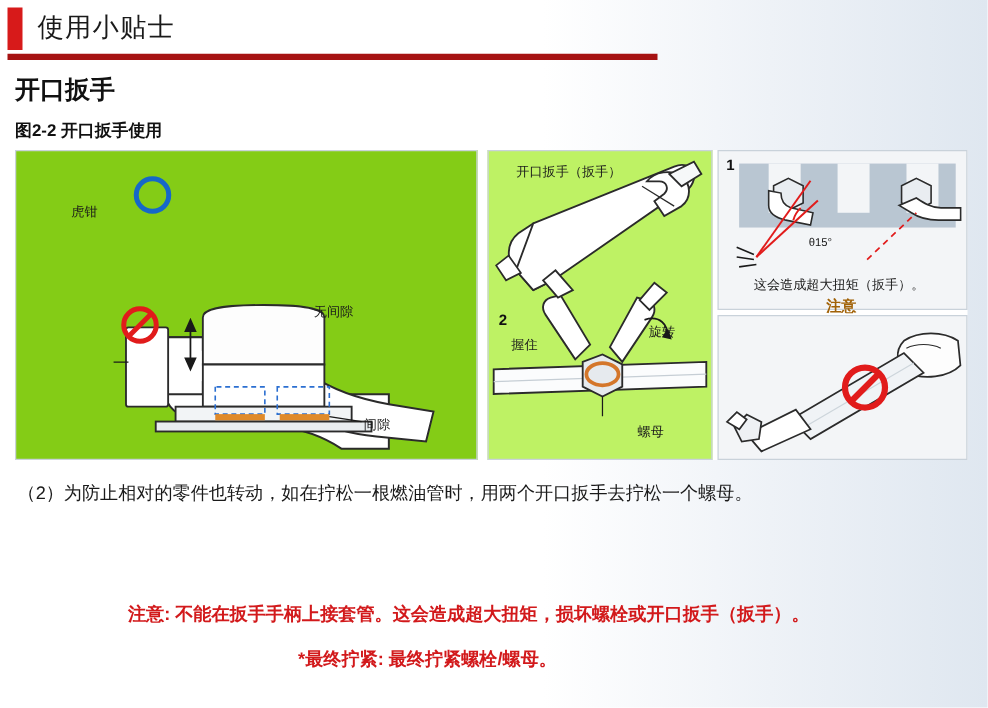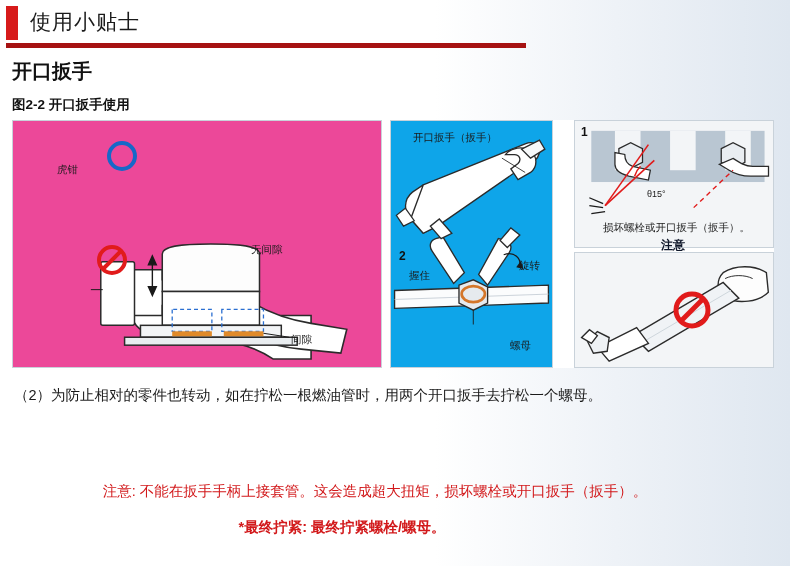--- a/index.html
+++ b/index.html
@@ -73,26 +73,26 @@
   .figure {
     position: absolute;
     left: 12px;
     top: 120px;
     width: 762px;
     height: 248px;
     background: #ffffff;
   }
   .panel {
     position: absolute;
-    background: #ec4899;
+    background: #84cc16;
     border: 1px solid #c9d2da;
     box-sizing: border-box;
   }
   .panel-left   { left: 0px;   top: 0px;  width: 370px; height: 248px; }
-  .panel-mid    { left: 378px; top: 0px;  width: 163px; height: 248px; background:#0ea5e9;}
+  .panel-mid    { left: 378px; top: 0px;  width: 180px; height: 248px; background:#bef264;}
   .panel-rt     { left: 562px; top: 0px;  width: 200px; height: 128px; background:#f3f5f7;}
   .panel-rb     { left: 562px; top: 132px;width: 200px; height: 116px; background:#f3f5f7;}
 
   .svgfull { position:absolute; left:0; top:0; width:100%; height:100%; }
 
   
   .bullets {
     position: absolute;
     left: 14px;
     top: 380px;
@@ -104,41 +104,41 @@
     line-height: 30px;
     white-space: nowrap;
   }
   
   .note-warning {
     position: absolute;
     top: 482px;
     width: 750px;
     text-align: center;
     font-size: 14.5px;
-    font-weight: normal;
+    font-weight: bold;
     color: #d2191b;
   }
   .note-final {
     position: absolute;
     top: 518px;
     width: 684px;
     text-align: center;
     font-size: 14.5px;
     font-weight: bold;
     color: #d2191b;
   }
   
   .lbl {
     position: absolute;
     font-size: 10.5px;
     color: #1a1a1a;
     white-space: nowrap;
   }
   .lbl-b { font-weight: normal; padding-left: 43px; }
-  .lbl-red { color: #0f172a; font-weight: bold; }
+  .lbl-red { color: #a16207; font-weight: bold; }
   .numbox {
     position: absolute;
     font-size: 12px;
     font-weight: bold;
     color: #111;
   }
 </style>
 </head>
 <body>
 
@@ -302,21 +302,21 @@
         </g>
 
         <g stroke="#1a1a1a" stroke-width="1.3">
           <line x1="14" y1="78" x2="28" y2="84"></line>
           <line x1="14" y1="86" x2="28" y2="88"></line>
           <line x1="16" y1="94" x2="30" y2="92"></line>
         </g>
       </svg>
       <div class="numbox" style="left:6px;top:4px">1</div>
       <div class="lbl" style="left:72px;top:68px;font-size:9px">θ15°</div>
-      <div class="lbl" style="left:28px;top:100px">损坏螺栓或开口扳手（扳手）。</div>
+      <div class="lbl" style="left:28px;top:100px">这会造成超大扭矩（扳手）。</div>
       <div class="lbl lbl-red" style="left:86px;top:116px;font-size:12px">注意</div>
     </div>
 
     <div class="panel panel-rb">
       <svg class="svgfull" viewBox="0 0 200 116">
 
         <g stroke="#2b2b2b" fill="#ffffff" stroke-width="1.4">
           <path d="M150,20 C162,12 182,12 194,20 L196,40 C186,50 166,52 152,46 C144,42 142,28 150,20 Z" fill="#fdfdfd"></path>
           <path d="M152,26 C160,22 172,22 180,26" stroke-width="1"></path>
         </g>

